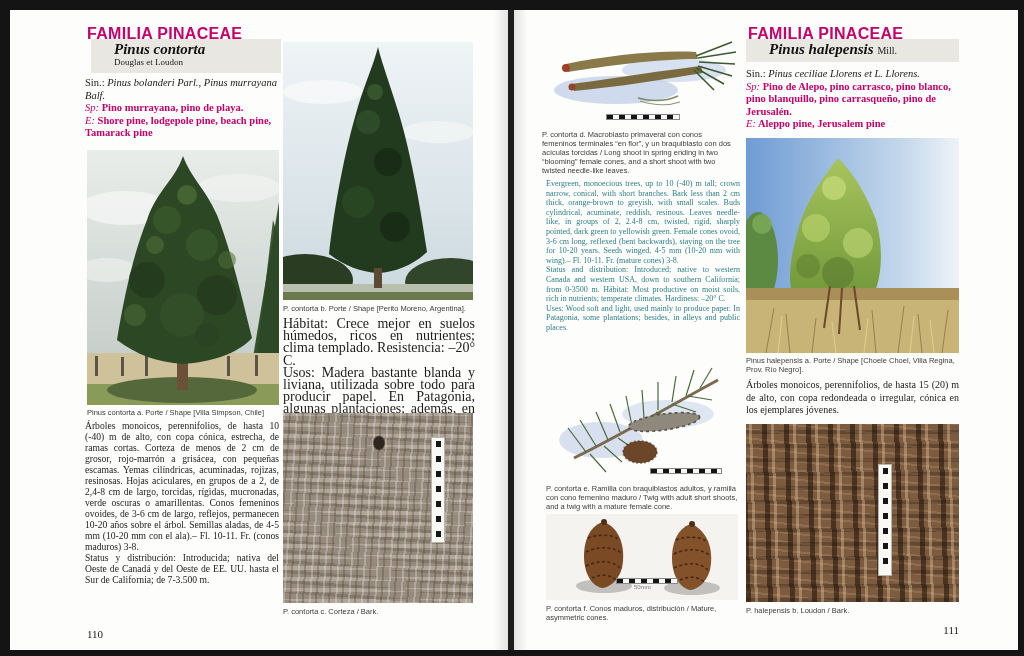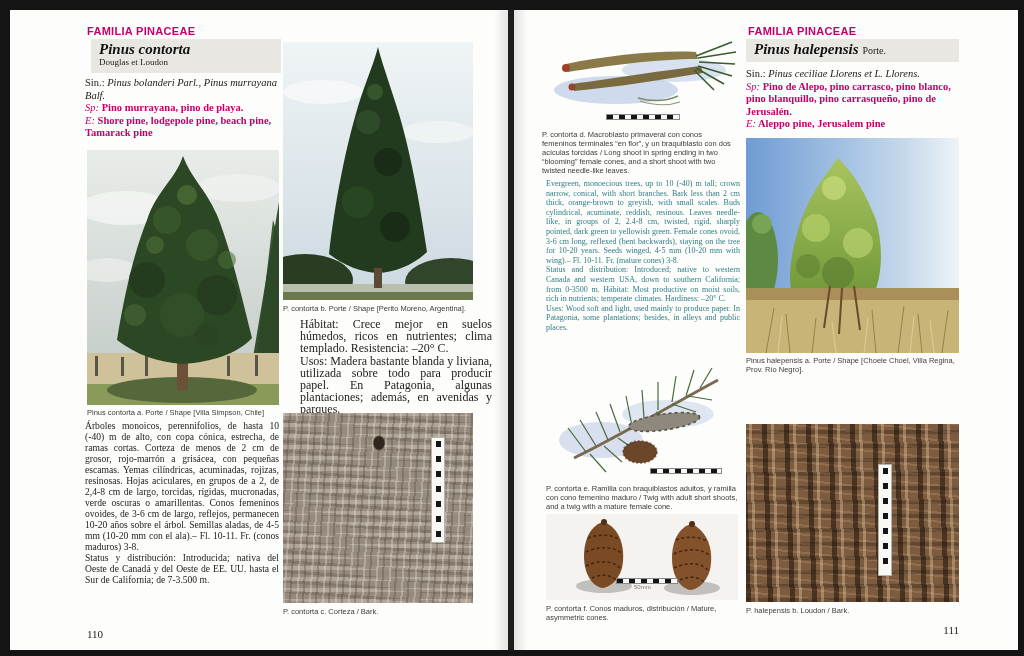--- a/index.html
+++ b/index.html
@@ -8,22 +8,22 @@
   .page{position:absolute;top:10px;height:640px;background:#fdfdfb;}
   #page-left{left:10px;width:498px;}
   #page-right{left:514px;width:504px;}
   .spine{position:absolute;top:10px;left:508px;width:6px;height:640px;background:#1d1d1d;}
   .gutter-shadow-l{position:absolute;top:0;right:0;width:14px;height:100%;
       background:linear-gradient(90deg,rgba(0,0,0,0) 0%,rgba(0,0,0,.10) 100%);}
   .gutter-shadow-r{position:absolute;top:0;left:0;width:14px;height:100%;
       background:linear-gradient(270deg,rgba(0,0,0,0) 0%,rgba(0,0,0,.10) 100%);}
   .abs{position:absolute;}
   .family-header{font-family:"Liberation Sans",sans-serif;font-weight:bold;
-      font-size:11px;color:#c4006b;letter-spacing:.3px;}
-  .title-box{background:#e8e7e2;padding:3px 8px 2px 8px;box-sizing:border-box;}
+      font-size:16px;color:#c4006b;letter-spacing:.3px;}
+  .title-box{background:#e8e7e2;padding:3px 8px 2px 23px;box-sizing:border-box;}
   .title-latin{font-style:italic;font-weight:bold;font-size:15px;color:#111;line-height:15px;}
   .title-author{font-size:9px;color:#222;line-height:10px;}
   .title-author-inline{font-style:normal;font-weight:normal;font-size:10px;color:#222;}
   .syn-block{font-size:10.5px;line-height:12.5px;color:#1a1a1a;}
   .syn-label{font-style:normal;}
   .syn-text{font-style:italic;}
   .magenta-line{color:#c4006b;font-weight:bold;}
   .magenta-label{font-style:italic;font-weight:normal;}
   .body-text{font-size:9.6px;line-height:11px;text-align:justify;color:#1c1c1c;}
   .body-text p{margin:0;}
@@ -143,21 +143,21 @@
       <circle cx="92" cy="50" r="8" fill="#3c5c30" opacity=".8"></circle>
       <ellipse cx="22" cy="238" rx="48" ry="26" fill="#2a3d22"></ellipse>
       <ellipse cx="168" cy="240" rx="46" ry="24" fill="#31452a"></ellipse>
       <rect x="0" y="242" width="190" height="16" fill="#b9bfae"></rect>
       <rect x="0" y="250" width="190" height="8" fill="#6b7a4c"></rect>
       <rect x="91" y="226" width="8" height="20" fill="#5c4a34"></rect>
     </svg>
   </div>
   <div class="abs caption" style="left:273px;top:294px;width:192px;">P. contorta b. Porte / Shape [Perito Moreno, Argentina].</div>
 
-  <div class="abs body-text" style="left:290px;top:308px;width:192px;font-size:12px;line-height:12.2px;">
+  <div class="abs body-text" style="left:273px;top:308px;width:192px;font-size:14px;line-height:12.2px;">
     <p>Hábitat: Crece mejor en suelos húmedos, ricos en nutrientes; clima templado. Resistencia: –20° C.</p>
     <p>Usos: Madera bastante blanda y liviana, utilizada sobre todo para producir papel. En Patagonia, algunas plantaciones; además, en avenidas y parques.</p>
   </div>
 
   <div class="abs photo bark-c" style="left:273px;top:403px;width:190px;height:190px;">
     <div class="ruler" style="left:148px;top:24px;width:14px;height:106px;">
       <div class="ruler-marks"></div>
     </div>
   </div>
   <div class="abs caption" style="left:273px;top:597px;width:192px;">P. contorta c. Corteza / Bark.</div>
@@ -255,21 +255,21 @@
     </svg>
     <div class="scalebar" style="left:70px;top:64px;width:60px;"></div>
     <div class="scale-label" style="left:88px;top:70px;">50mm</div>
   </div>
   <div class="abs caption" style="left:32px;top:594px;width:194px;">P. contorta f. Conos maduros, distribución / Mature, asymmetric cones.</div>
 
   <div class="abs family-header" style="left:234px;top:15px;width:220px;">FAMILIA PINACEAE</div>
 
   <div class="abs title-box" style="left:232px;top:29px;width:213px;height:23px;">
     <div class="title-latin"><span>Pinus halepensis</span>
-      <span class="title-author-inline">Porte.</span>
+      <span class="title-author-inline">Mill.</span>
     </div>
   </div>
 
   <div class="abs syn-block" style="left:232px;top:58px;width:215px;">
     <div>
       <span class="syn-label">Sin.:</span>
       <span class="syn-text">Pinus ceciliae Llorens et L. Llorens.</span>
     </div>
     <div class="magenta-line">
       <span class="magenta-label">Sp:</span>
@@ -323,20 +323,23 @@
         <line x1="32" y1="215" x2="36" y2="178"></line>
           <line x1="90" y1="215" x2="86" y2="184"></line>
         <line x1="118" y1="215" x2="122" y2="180"></line>
           <line x1="164" y1="215" x2="168" y2="178"></line>
         <line x1="188" y1="215" x2="184" y2="182"></line>
       </g>
     </svg>
   </div>
   <div class="abs caption" style="left:232px;top:346px;width:213px;">Pinus halepensis a. Porte / Shape [Choele Choel, Villa Regina, Prov. Río Negro].</div>
 
+  <div class="abs body-text" style="left:232px;top:369px;width:213px;font-size:10px;line-height:12.5px;">
+    <p>Árboles monoicos, perennifolios, de hasta 15 (20) m de alto, con copa redondeada o irregular, cónica en los ejemplares jóvenes.</p>
+  </div>
 
   <div class="abs photo bark-h" style="left:232px;top:414px;width:213px;height:178px;">
     <div class="ruler" style="left:132px;top:40px;width:14px;height:112px;">
       <div class="ruler-marks"></div>
     </div>
   </div>
   <div class="abs caption" style="left:232px;top:596px;width:213px;">P. halepensis b. Loudon / Bark.</div>
 
   <div class="abs pagenum" style="left:232px;top:614px;width:213px;text-align:right;">111</div>
 </div>

